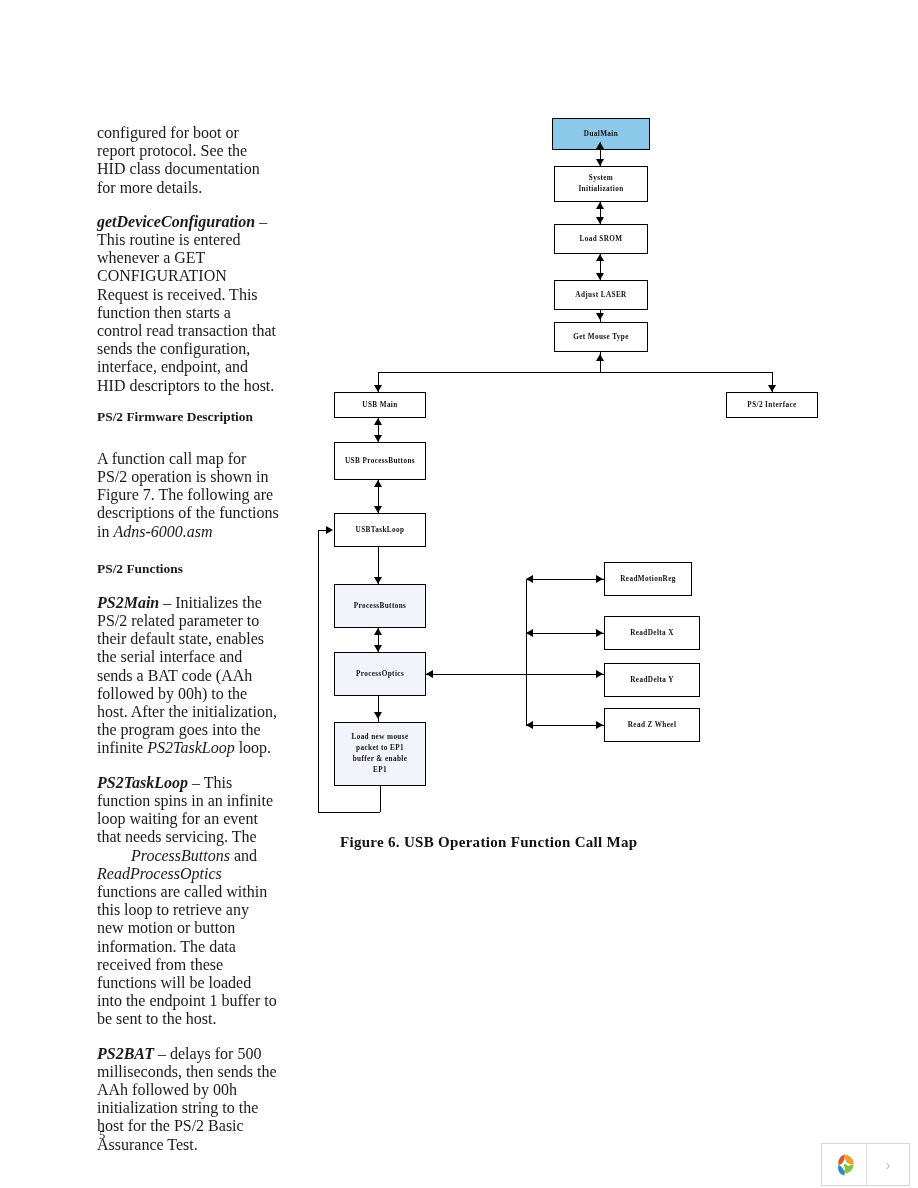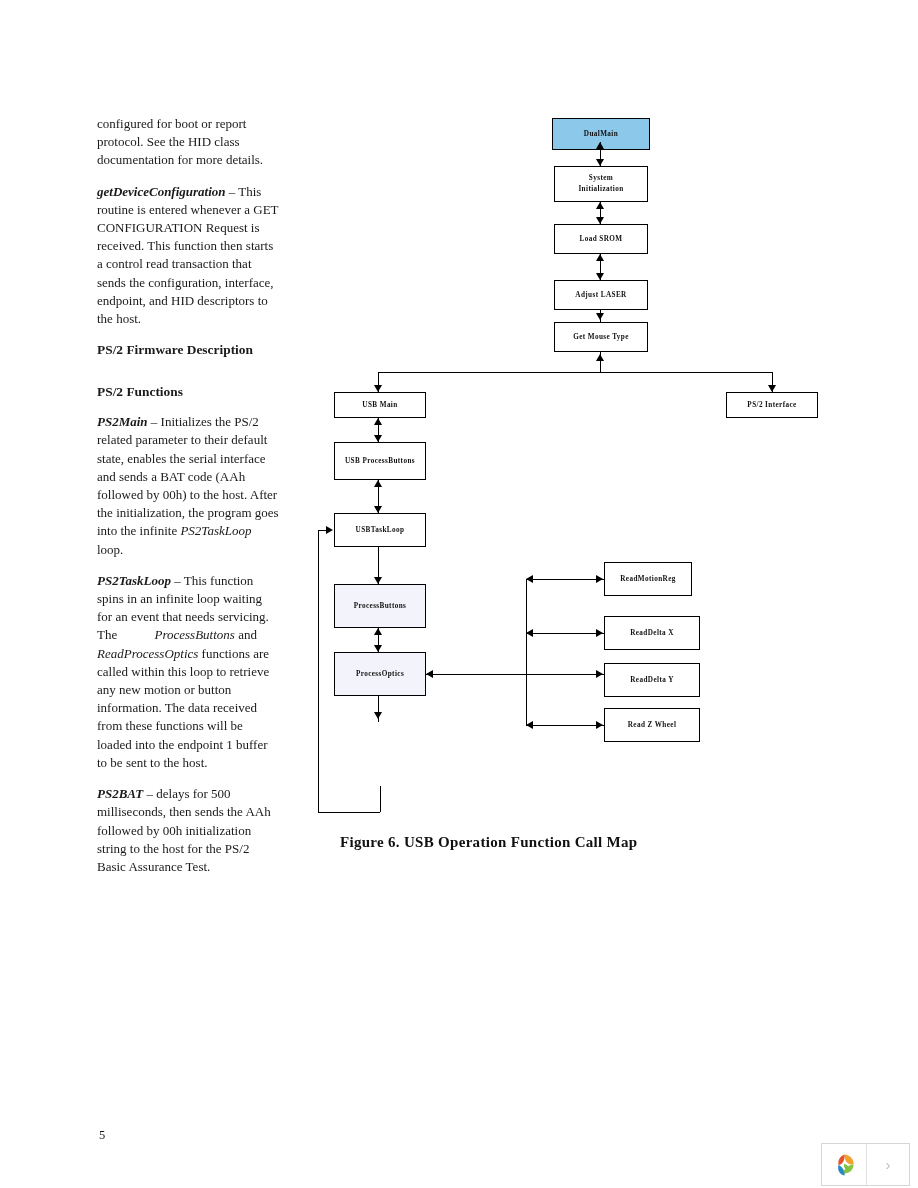--- a/index.html
+++ b/index.html
@@ -17,23 +17,23 @@
   }
 
   
   #text-column {
     position: absolute;
     left: 97px;
     top: 108px;
     width: 182px;
   }
   .para {
-    font-size: 13px;
+    font-size: 16px;
     line-height: 18.2px;
-    margin: 7px 0 13px 0;
+    margin: 16px 0 13px 0;
     text-align: left;
   }
   .term {
     font-weight: bold;
     font-style: italic;
   }
   .ital { font-style: italic; }
   .heading {
     font-size: 13.4px;
     font-weight: bold;
@@ -160,20 +160,21 @@
 
 <div id="text-column">
 
   <p class="para"><span>configured for boot or report protocol. See the HID class documentation for more details.</span></p>
 
   <p class="para"><span class="term">getDeviceConfiguration</span><span> – This routine is entered whenever a GET CONFIGURATION Request is received. This function then starts a control read transaction that sends the configuration, interface, endpoint, and HID descriptors to the host.</span></p>
 
 
   <h3 class="heading">PS/2 Firmware Description</h3>
 
+  <p class="para"><span>A function call map for PS/2 operation is shown in Figure 7. The following are descriptions of the functions in </span><span class="ital">Adns-6000.asm</span></p>
 
   <h3 class="heading2">PS/2 Functions</h3>
 
   <p class="para"><span class="term">PS2Main</span><span> – Initializes the PS/2 related parameter to their default state, enables the serial interface and sends a BAT code (AAh followed by 00h) to the host. After the initialization, the program goes into the infinite </span><span class="ital">PS2TaskLoop</span><span> loop.</span></p>
 
   <p class="para"><span class="term">PS2TaskLoop</span><span> – This function spins in an infinite loop waiting for an event that needs servicing. The </span><span class="spaced-ital">ProcessButtons</span><span> and </span><span class="ital">ReadProcessOptics</span><span> functions are called within this loop to retrieve any new motion or button information. The data received from these functions will be loaded into the endpoint 1 buffer to be sent to the host.</span></p>
 
   <p class="para"><span class="term">PS2BAT</span><span> – delays for 500 milliseconds, then sends the AAh followed by 00h initialization string to the host for the PS/2 Basic Assurance Test.</span></p>
 
 </div>
@@ -263,20 +264,26 @@
   <div class="arrow-up" style="left:44px; top:528px;"></div>
   <div class="arrow-down" style="left:44px; top:545px;"></div>
 
   <div class="node lav" style="left:4px; top:552px; width:92px; height:44px;">
     <span>ProcessOptics</span>
   </div>
 
   <div class="vline" style="left:48px; top:596px; height:26px;"></div>
   <div class="arrow-down" style="left:44px; top:612px;"></div>
 
+  <div class="node lav" style="left:4px; top:622px; width:92px; height:64px; padding:2px;">
+    <span style="white-space:pre-line;">Load new mouse
+packet to EP1
+buffer &amp; enable
+EP1</span>
+  </div>
 
   <div class="vline" style="left:-12px; top:430px; height:282px;"></div>
   <div class="hline" style="left:-12px; top:712px; width:62px;"></div>
   <div class="vline" style="left:50px; top:686px; height:26px;"></div>
   <div class="hline" style="left:-12px; top:430px; width:12px;"></div>
   <div class="arrow-right" style="left:-4px; top:426px;"></div>
 
   <div class="node" style="left:274px; top:462px; width:88px; height:34px;">
     <span>ReadMotionReg</span>
   </div>

